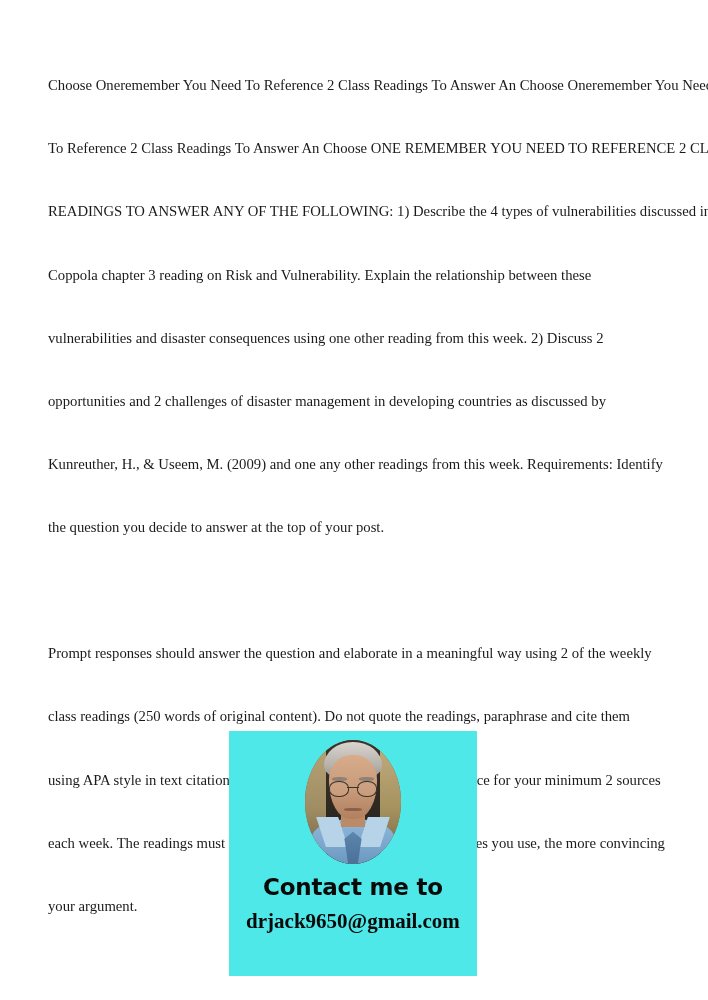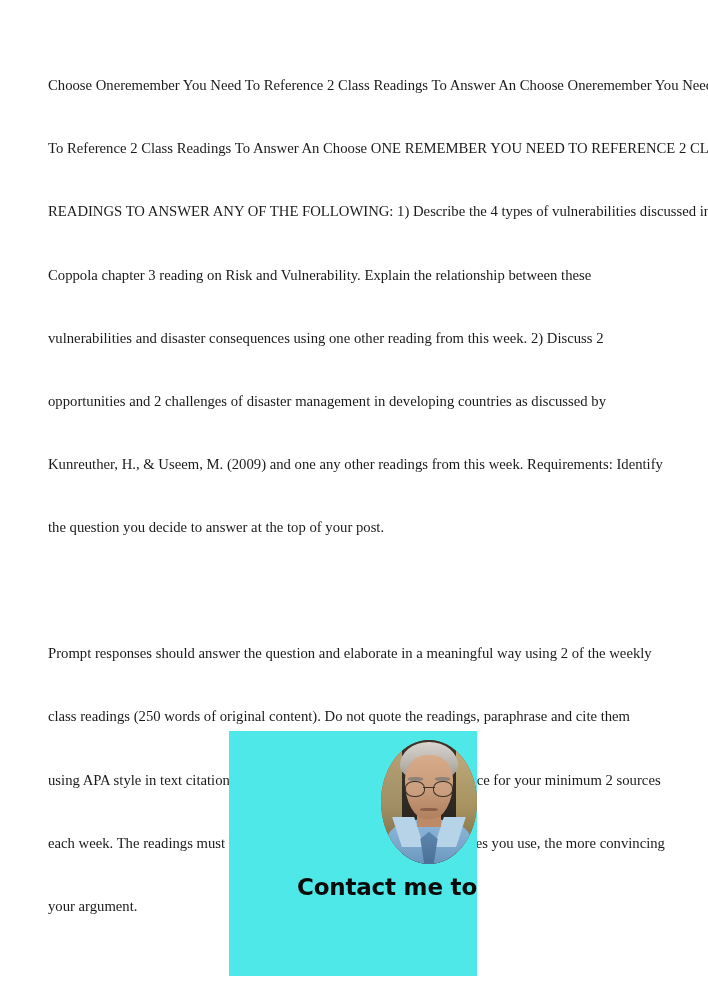--- a/index.html
+++ b/index.html
@@ -198,21 +198,21 @@
       
       
       
       
       
       
     </p>
 
   </div>
 
-  <div id="contact-overlay" style="background: rgb(79, 232, 232); align-items: flex-end;">
+  <div id="contact-overlay" style="background: rgb(79, 232, 232);">
 
     <div id="avatar">
       <div class="bg-left"></div>
       <div class="bg-right"></div>
       <div class="bg-dark"></div>
       <div class="shirt"></div>
       <div class="collar-l"></div>
       <div class="collar-r"></div>
       <div class="tie"></div>
       <div class="neck"></div>
@@ -222,16 +222,17 @@
       <div class="brow r"></div>
       <div class="glasses">
         <div class="lens l"></div>
         <div class="lens r"></div>
         <div class="bridge"></div>
       </div>
       <div class="mouth"></div>
     </div>
 
     <div id="contact-line1">Contact me to</div>
+    <div id="contact-email">drjack9650@gmail.com</div>
 
   </div>
 
 </div>
 
 </body></html>

